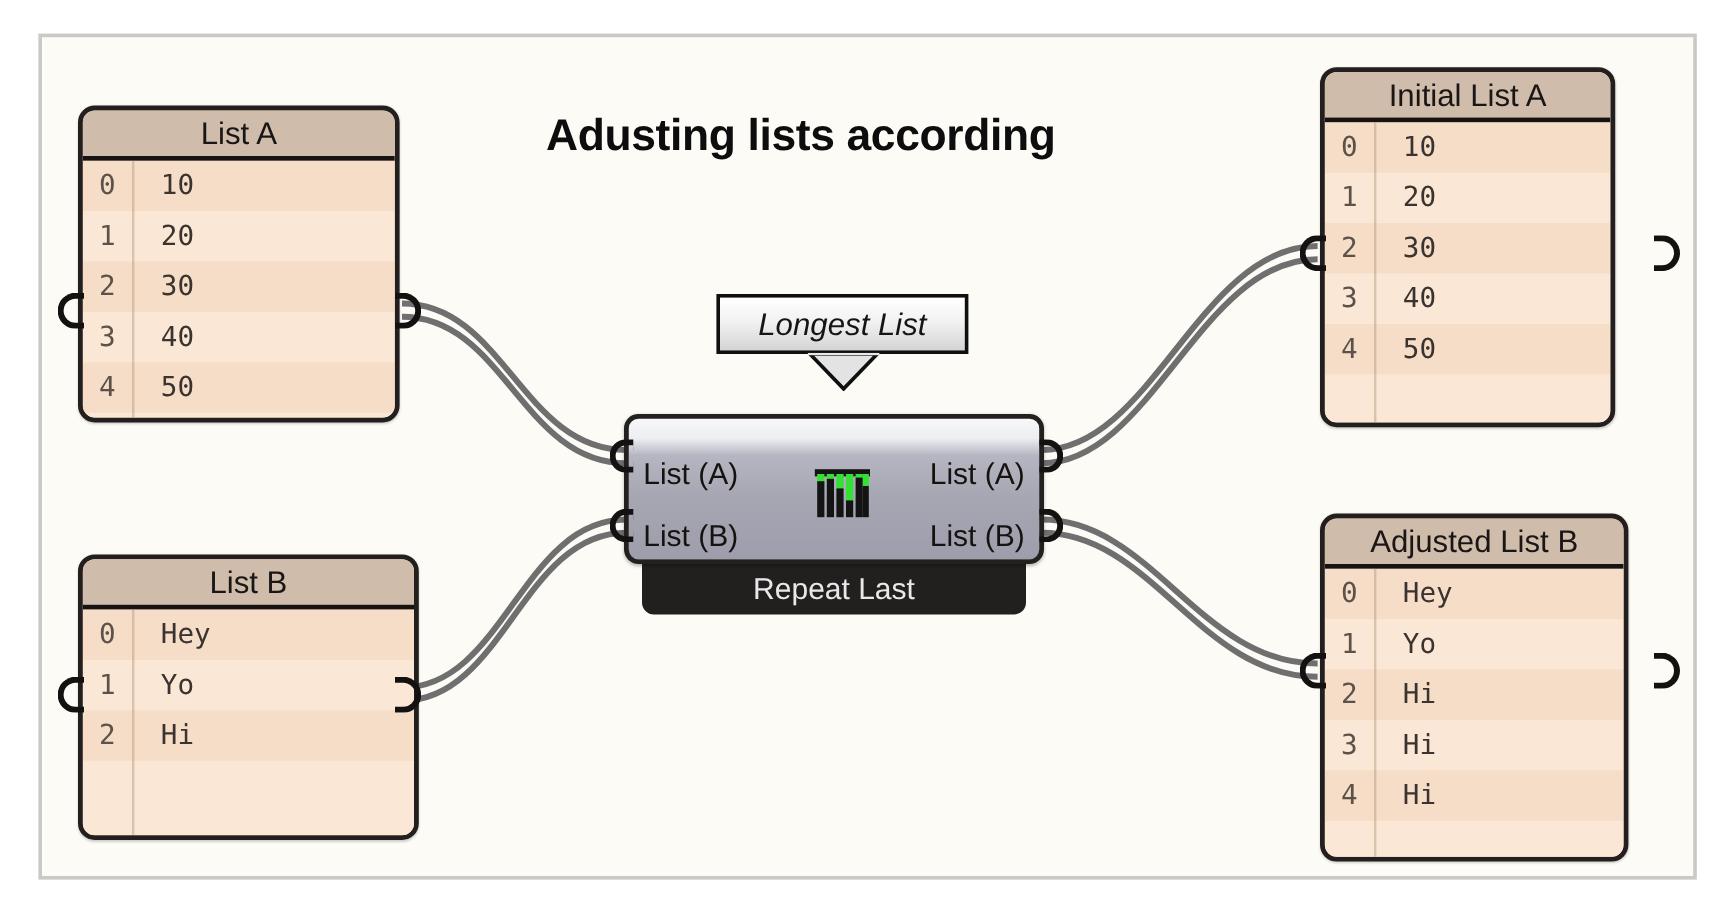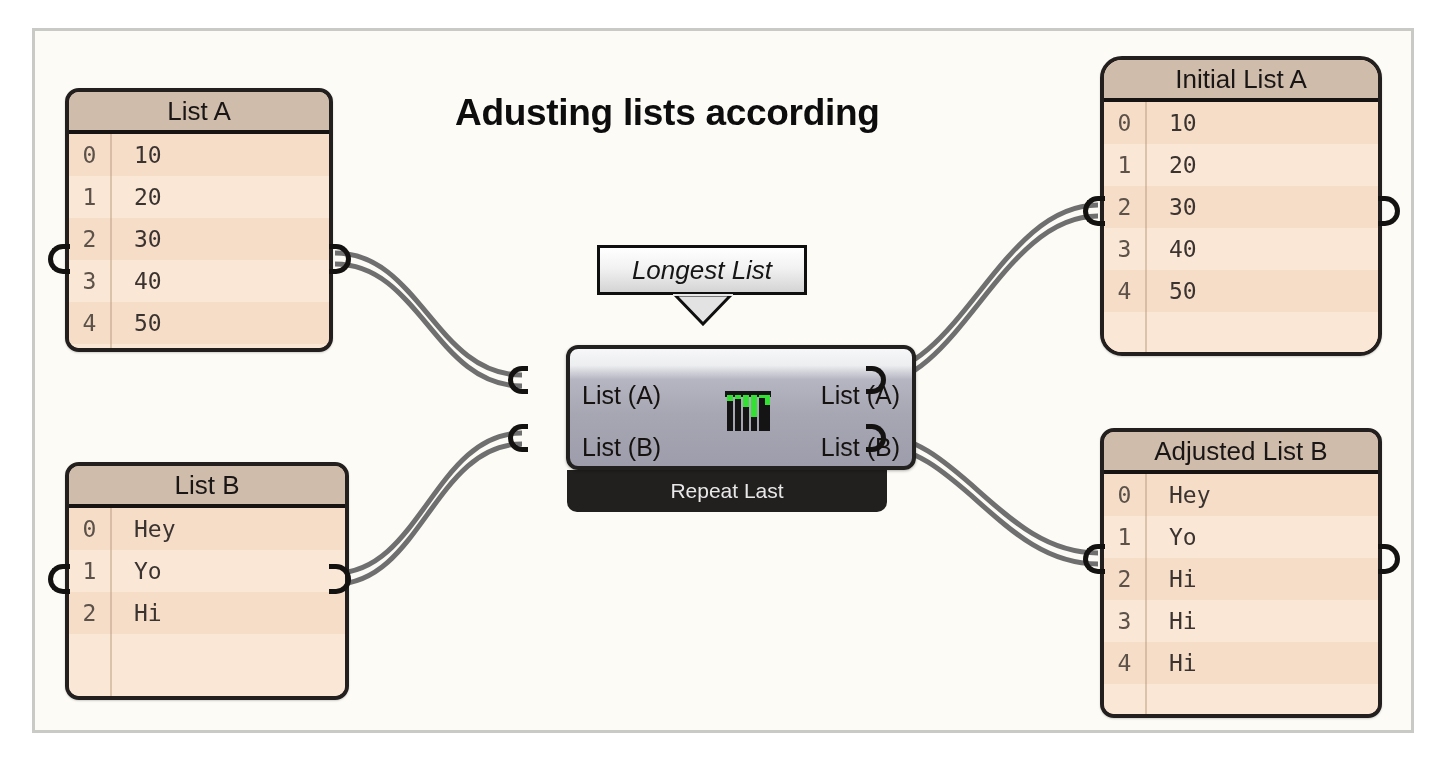--- a/index.html
+++ b/index.html
@@ -142,21 +142,20 @@
     top: 345px;
     width: 350px;
     height: 125px;
     border: 4px solid #232020;
     border-radius: 12px;
     box-sizing: border-box;
     background: linear-gradient(to bottom,
         #f7f7f9 0%, #eceef0 14%, #b6b6c2 26%, #a7a7b4 55%, #9d9dab 100%);
     overflow: hidden;
     box-shadow: 0 1px 3px rgba(0,0,0,0.3);
-    margin-left: 46px;
   }
   .node-params {
     position: absolute;
     left: 0;
     top: 20px;
     width: 100%;
     height: 105px;
   }
   .node-col {
     position: absolute;
@@ -188,23 +187,22 @@
     left: 535px;
     top: 470px;
     width: 320px;
     height: 42px;
     background: #221f1f;
     border-radius: 0 0 10px 10px;
     display: flex;
     align-items: center;
     justify-content: center;
     font-family: "Liberation Sans", sans-serif;
-    font-size: 21px;
+    font-size: 25px;
     color: #e8e8e8;
-    margin-left: 32px;
   }
 
   
   .node-grip {
     position: absolute;
     width: 20px;
     height: 28px;
     border: 5px solid #141111;
     box-sizing: border-box;
   }
@@ -315,21 +313,21 @@
       <div class="row odd">
           <span class="idx">2</span>
           <span class="val">Hi</span>
         </div>
       <div class="panel-pad" style="height:62px;"></div>
     </div>
   </div>
   <div class="grip grip-left" style="left:48px; top:564px;"></div>
   <div class="grip grip-right" style="left:329px; top:564px;"></div>
 
-  <div class="panel" id="panel-initial-list-a" style="left:1100px; top:56px; width:282px; height:300px;border-radius:22px;">
+  <div class="panel" id="panel-initial-list-a" style="left:1100px; top:56px; width:246px; height:300px;">
     <div class="panel-header">Initial List A</div>
     <div class="panel-body">
       <div class="row odd">
           <span class="idx">0</span>
           <span class="val">10</span>
         </div>
       <div class="row even">
           <span class="idx">1</span>
           <span class="val">20</span>
         </div>
@@ -344,21 +342,21 @@
       <div class="row odd">
           <span class="idx">4</span>
           <span class="val">50</span>
         </div>
       <div class="panel-pad" style="height:40px;"></div>
     </div>
   </div>
   <div class="grip grip-left" style="left:1083px; top:196px;"></div>
   <div class="grip grip-right" style="left:1378px; top:196px;"></div>
 
-  <div class="panel" id="panel-adjusted-list-b" style="left:1100px; top:428px; width:282px; height:290px;">
+  <div class="panel" id="panel-adjusted-list-b" style="left:1100px; top:428px; width:257px; height:290px;">
     <div class="panel-header">Adjusted List B</div>
     <div class="panel-body">
       <div class="row odd">
           <span class="idx">0</span>
           <span class="val">Hey</span>
         </div>
       <div class="row even">
           <span class="idx">1</span>
           <span class="val">Yo</span>
         </div>

